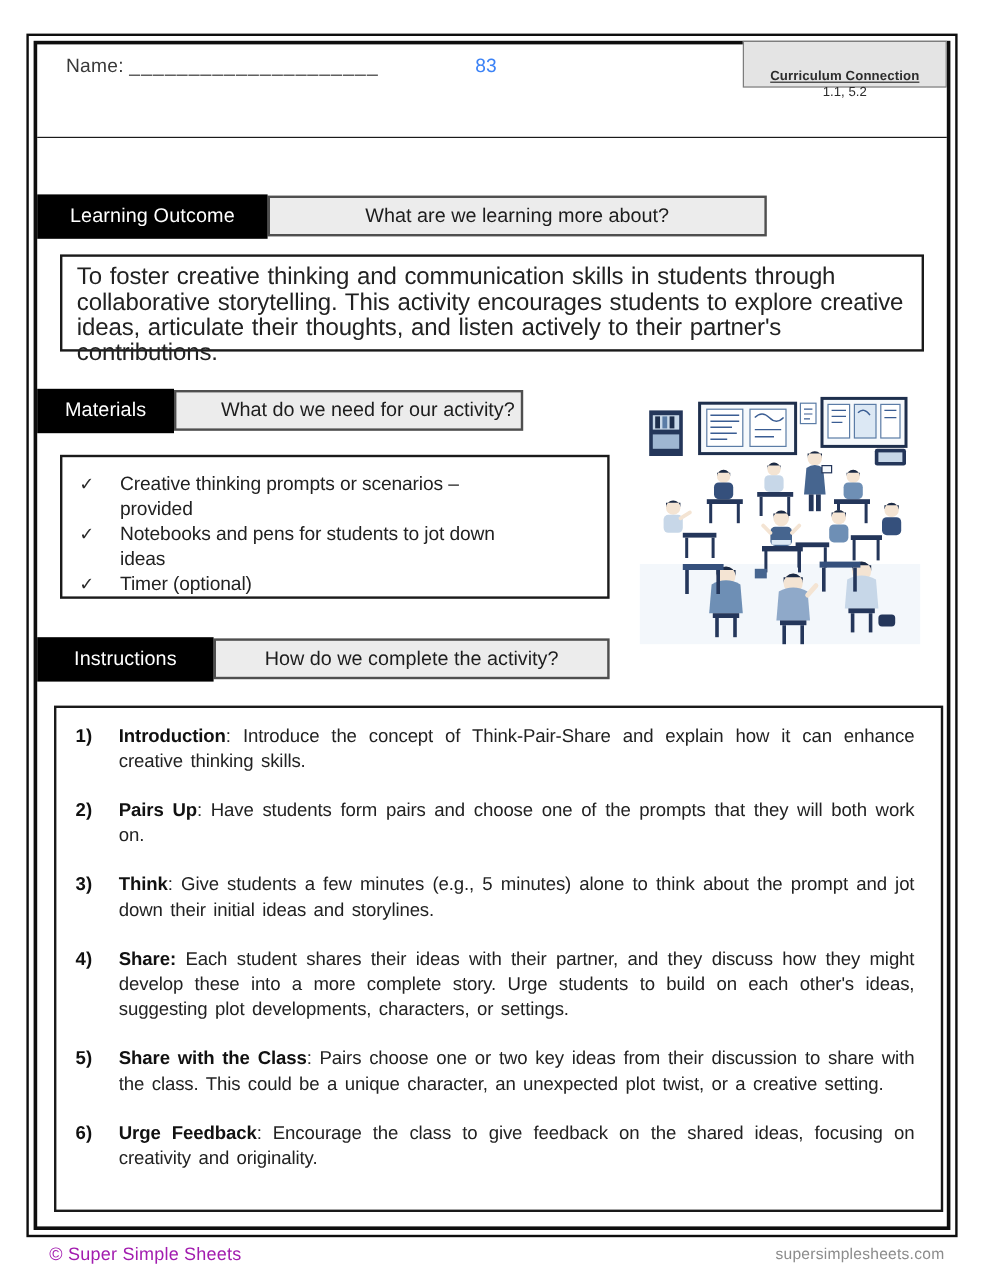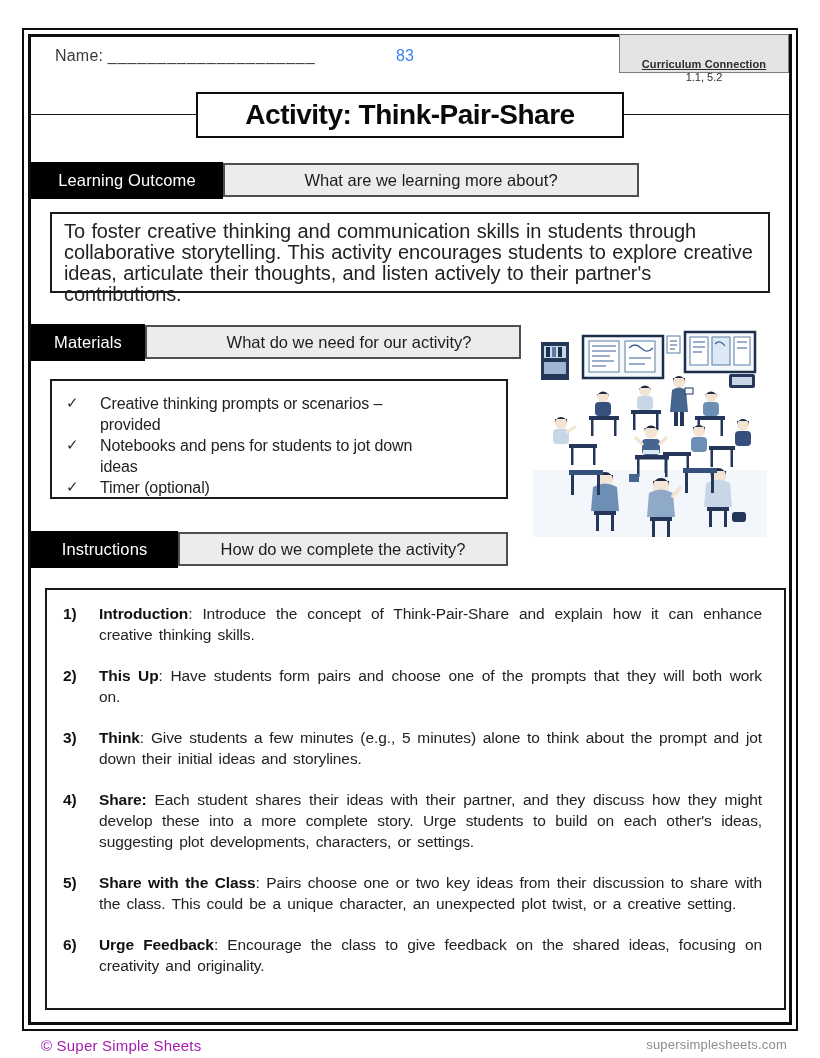--- a/index.html
+++ b/index.html
@@ -33,21 +33,21 @@
     position:absolute; background:#000000; color:#ffffff; display:flex; align-items:center;
     justify-content:center; font-size:16.5px; letter-spacing:0.1px; height:37px; z-index:2;
   }
   .sec-question {
     position:absolute; background:#ececec; border:2px solid #4f4f4f; display:flex; align-items:center;
     justify-content:center; font-size:16.5px; color:#1d1d1d; height:34px; z-index:1;
   }
   .lo-label  { left:31px; top:162px; width:192px; }
   .lo-q      { left:223px; top:163px; width:416px;text-align:center; }
   .mat-label { left:31px; top:324px; width:114px; }
-  .mat-q     { left:145px; top:325px; width:376px;padding-left:32px; }
+  .mat-q     { left:145px; top:325px; width:291px;padding-left:32px; }
   .ins-label { left:31px; top:531px; width:147px; }
   .ins-q     { left:178px; top:532px; width:330px; }
 
   
   .outcome-box {
     position:absolute; left:50px; top:212px; width:720px; height:81px;
     border:2px solid #1a1a1a; padding:7px 12px; font-size:20px; line-height:21px;
     color:#222; letter-spacing:-0.1px; word-spacing:1px;
   }
   .materials-box {
@@ -87,23 +87,20 @@
   <div class="name-row">
     <span>Name:</span>
     <span class="name-blank">_____________________</span>
   </div>
   <div class="page-number">83</div>
   <div class="curriculum-box">
     <div class="curriculum-title">Curriculum Connection</div>
     <div class="curriculum-codes">1.1, 5.2</div>
   </div>
   <div class="header-rule"></div>
-  <div class="title-box">
-    <span class="title-text">Activity: Think-Pair-Share</span>
-  </div>
 
   <div class="sec-label lo-label">Learning Outcome</div>
   <div class="sec-question lo-q">What are we learning more about?</div>
   <div class="outcome-box">To foster creative thinking and communication skills in students through collaborative storytelling. This activity encourages students to explore creative ideas, articulate their thoughts, and listen actively to their partner's contributions.</div>
 
   <div class="sec-label mat-label">Materials</div>
   <div class="sec-question mat-q">What do we need for our activity?</div>
   <div class="materials-box">
     <div class="mat-item">
       <span class="mat-check">✓</span>
@@ -263,21 +260,21 @@
 
   <div class="sec-label ins-label">Instructions</div>
   <div class="sec-question ins-q">How do we complete the activity?</div>
   <div class="instructions-box">
     <div class="step">
       <span class="step-num">1)</span>
       <p class="step-text"><span class="step-term">Introduction</span><span>: Introduce the concept of Think-Pair-Share and explain how it can enhance creative thinking skills.</span></p>
     </div>
     <div class="step">
       <span class="step-num">2)</span>
-      <p class="step-text"><span class="step-term">This Up</span><span>: Have students form pairs and choose one of the prompts that they will both work on.</span></p>
+      <p class="step-text"><span class="step-term">Pairs Up</span><span>: Have students form pairs and choose one of the prompts that they will both work on.</span></p>
     </div>
     <div class="step">
       <span class="step-num">3)</span>
       <p class="step-text"><span class="step-term">Think</span><span>: Give students a few minutes (e.g., 5 minutes) alone to think about the prompt and jot down their initial ideas and storylines.</span></p>
     </div>
     <div class="step">
       <span class="step-num">4)</span>
       <p class="step-text"><span class="step-term">Share:</span><span> Each student shares their ideas with their partner, and they discuss how they might develop these into a more complete story. Urge students to build on each other's ideas, suggesting plot developments, characters, or settings.</span></p>
     </div>
     <div class="step">

